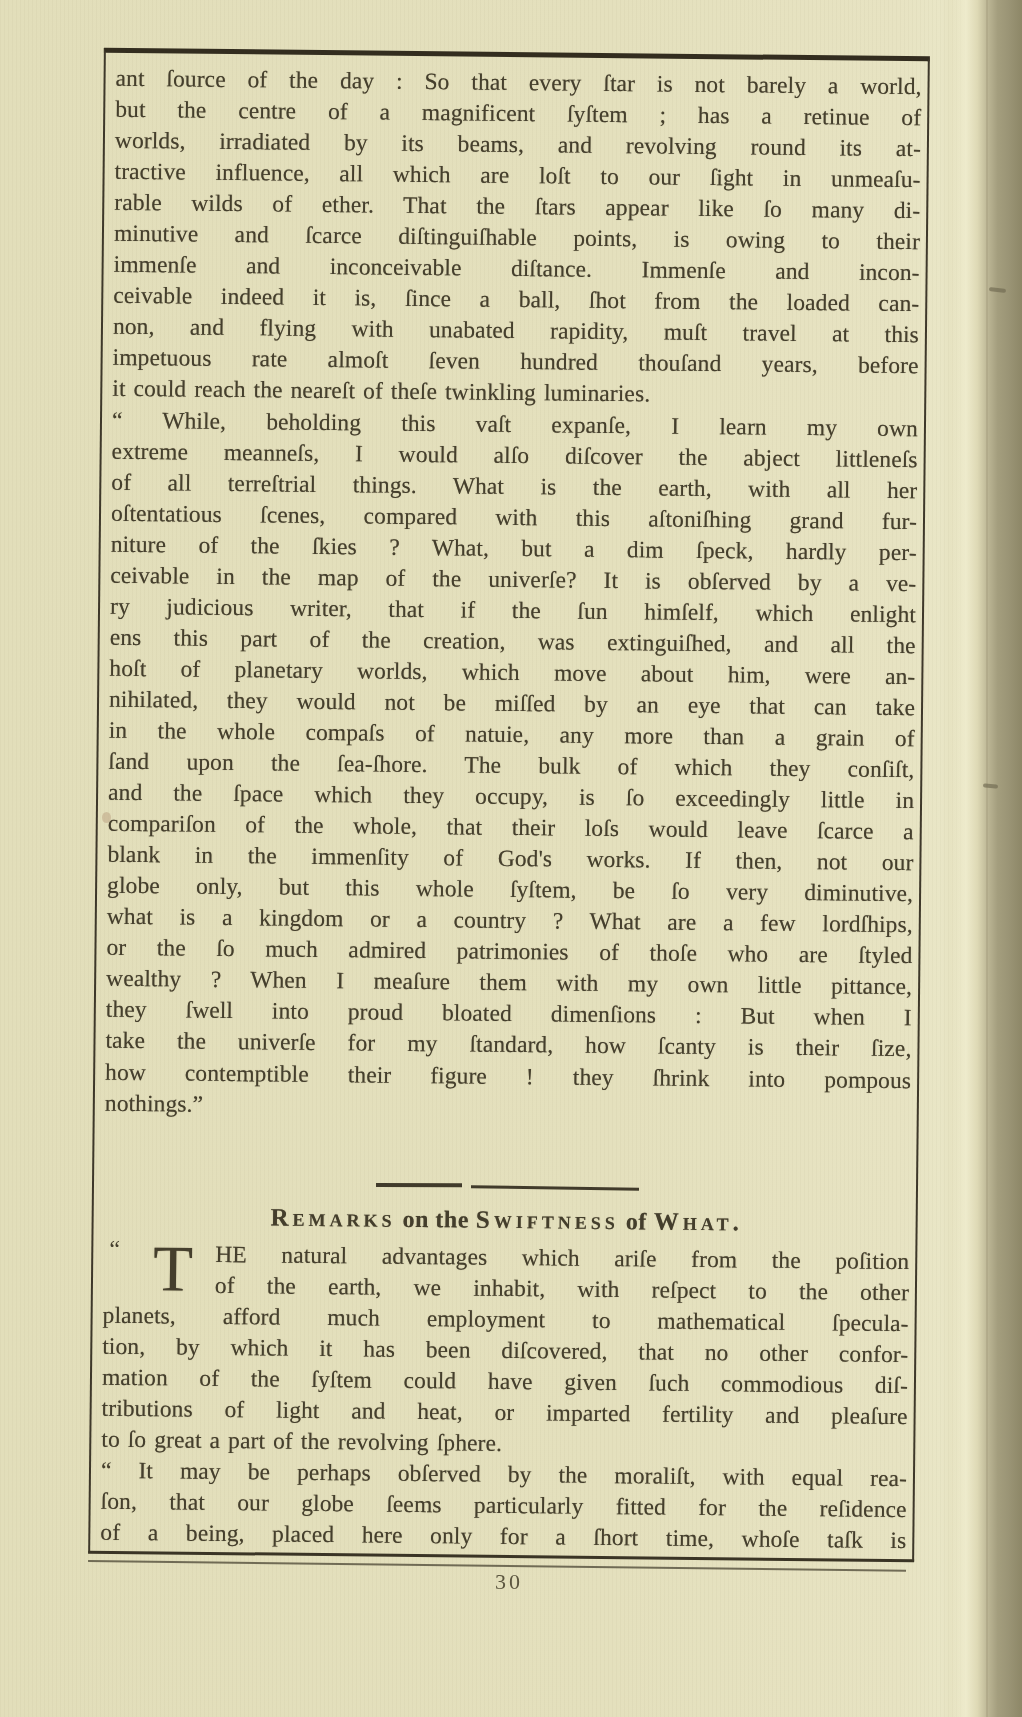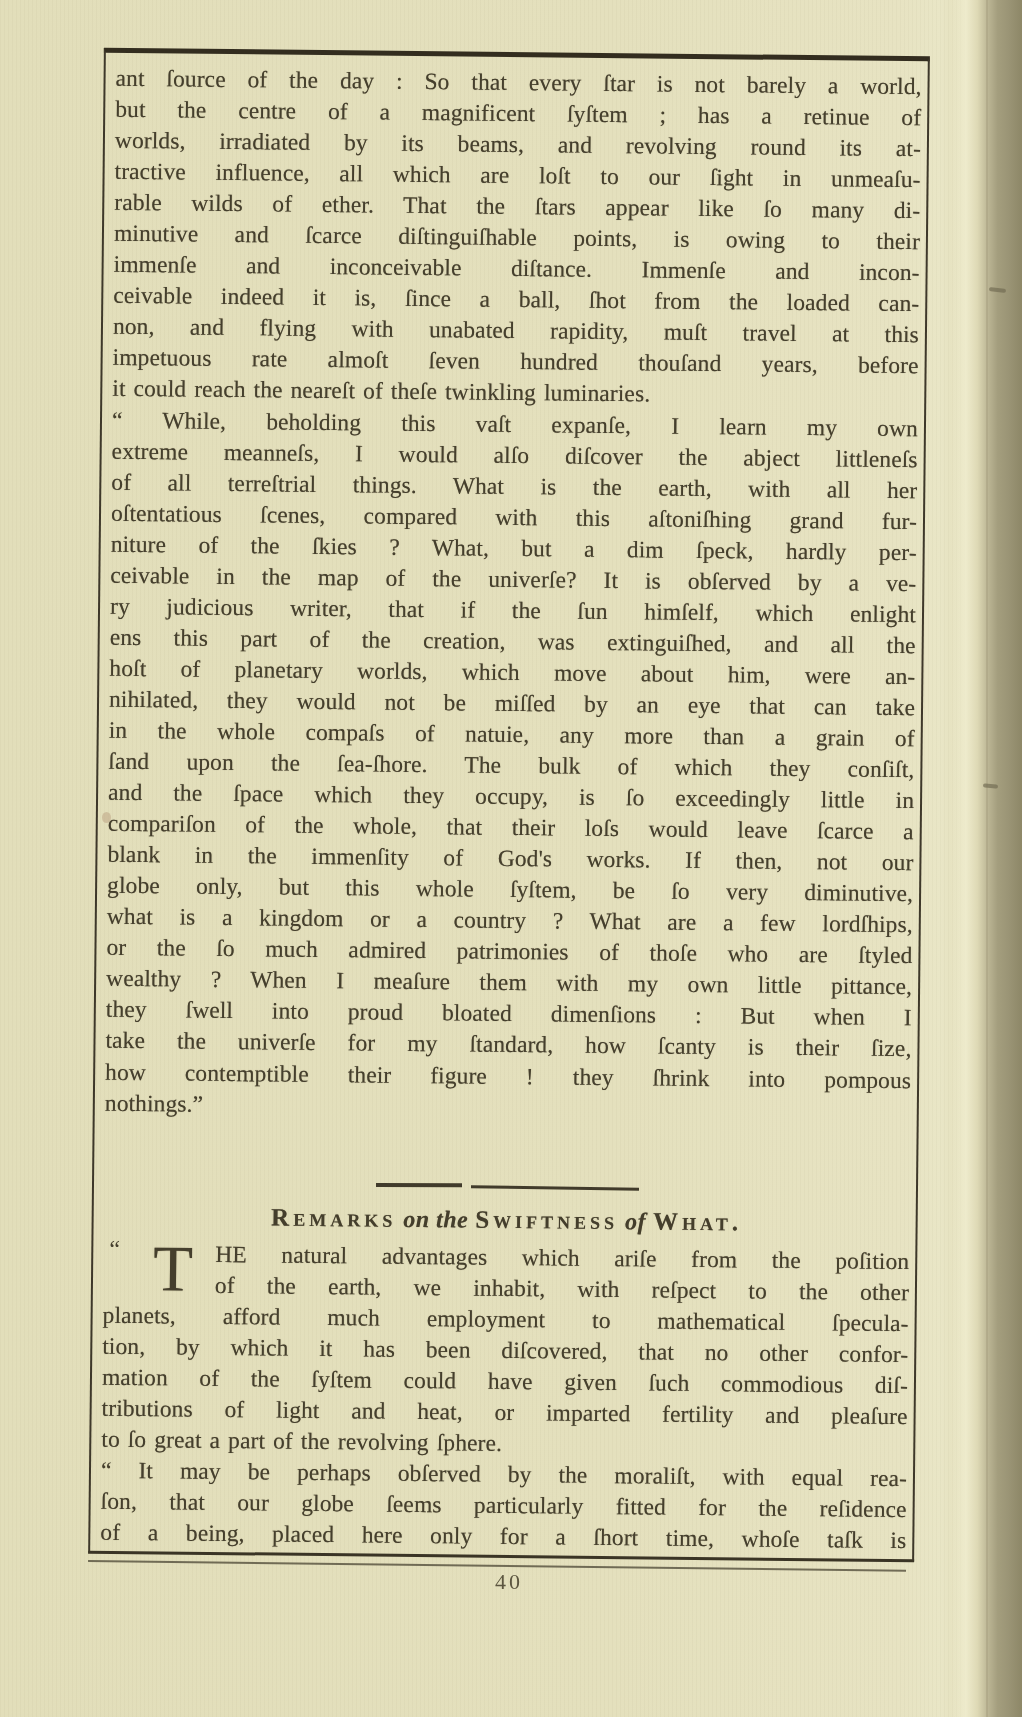--- a/index.html
+++ b/index.html
@@ -44,21 +44,21 @@
 
   .separator{display:flex;justify-content:center;align-items:center;gap:9px;height:5px;margin:62px auto 12px;}
   .sep-a{width:86px;height:4px;background:#413b2b;transform:translateY(-1px) rotate(-.4deg);}
   .sep-b{width:168px;height:3px;background:#413b2b;transform:rotate(.3deg);}
 
   .heading{
     text-align:center;font-size:24px;line-height:36px;height:36px;margin:0 0 4px 0;
     color:#443e2c;text-shadow:0 0 .7px rgba(62,52,32,.5);
   }
   .sc{font-variant:small-caps;letter-spacing:4px;font-size:25px;}
-  .it{font-style:italic;letter-spacing:.5px;margin:0 7px;}
+  .it{letter-spacing:.5px;margin:0 7px;}
 
   .remarks-p1{position:relative;}
   .drop-quote{position:absolute;left:6px;top:-2px;font-size:24px;}
   .drop-cap{
     position:absolute;left:50px;top:1px;font-size:65px;line-height:58px;
     text-shadow:0 0 1px rgba(62,52,32,.6);
   }
   .page-number{
     position:absolute;top:1569px;left:96px;width:826px;text-align:center;
     font-size:22px;letter-spacing:3px;color:#5c5640;
@@ -138,13 +138,13 @@
     </section>
 
   <section class="para">
       <div class="line">“ It may be perhaps obſerved by the moraliſt, with equal rea-</div>
       <div class="line">ſon, that our globe ſeems particularly fitted for the reſidence</div>
       <div class="line">of a being, placed here only for a ſhort time, whoſe taſk is</div>
     </section>
 
 </div>
 
-<div class="page-number">40</div>
+<div class="page-number">30</div>
 
 </body></html>

